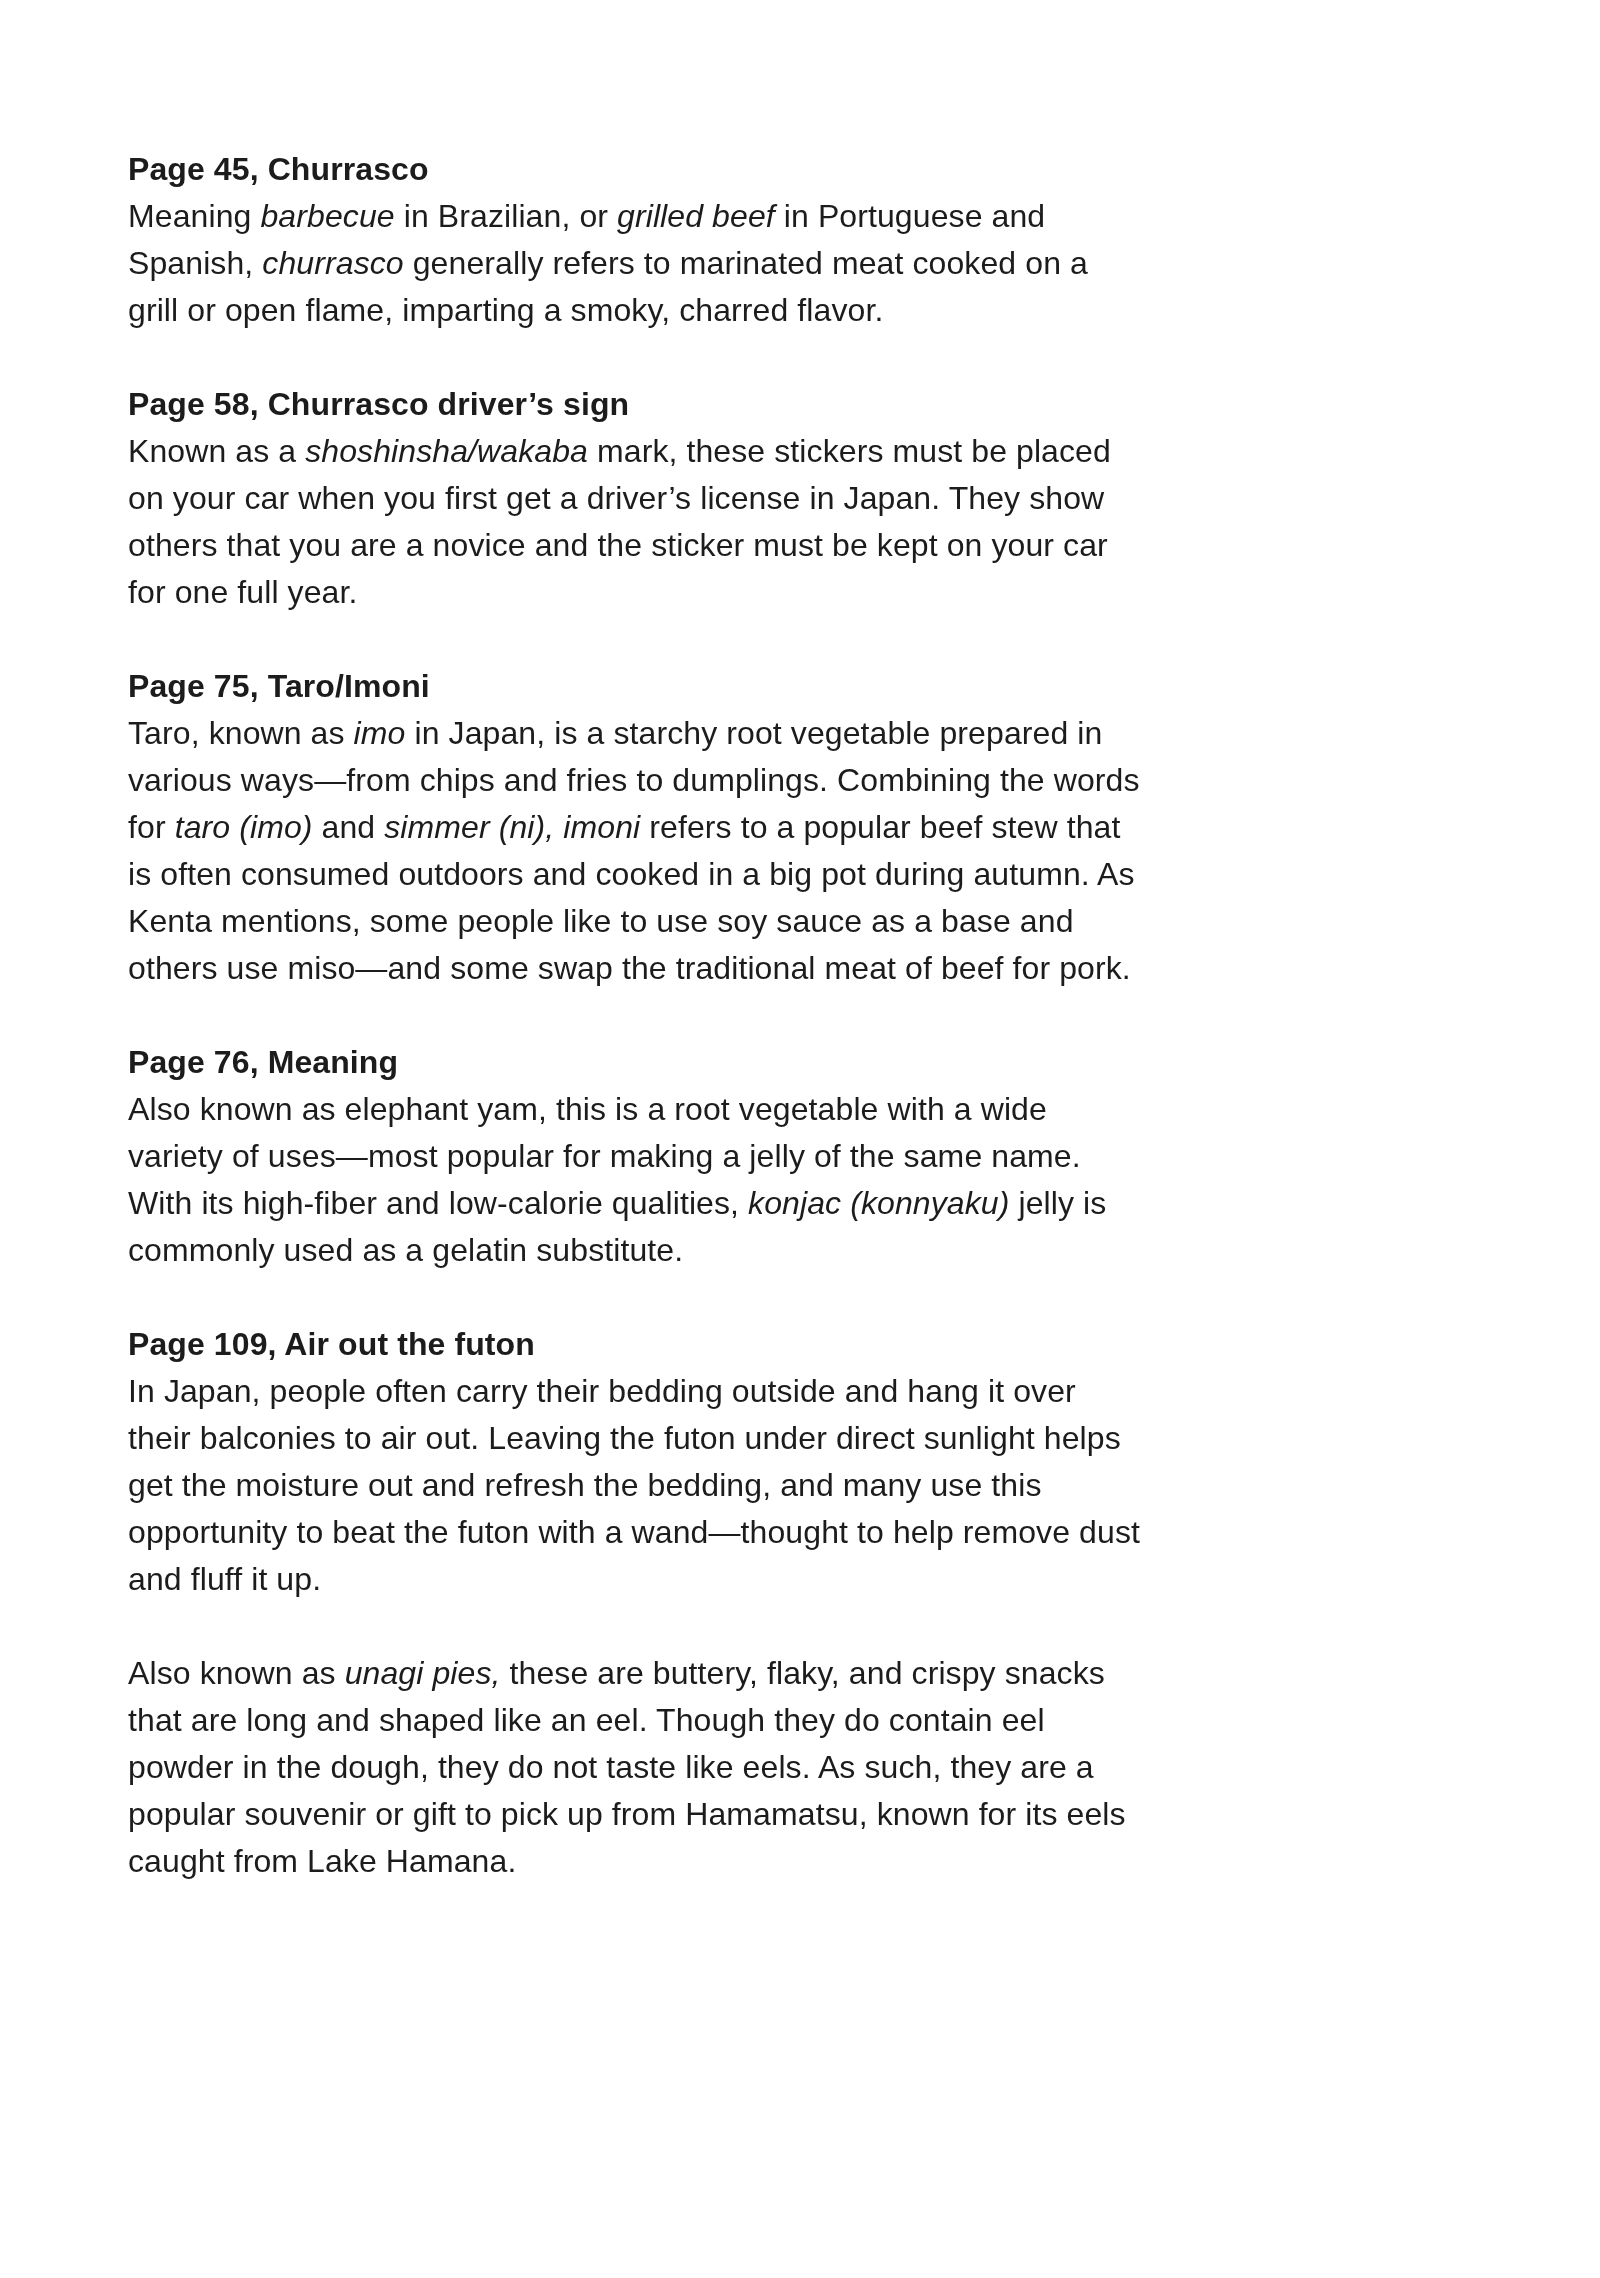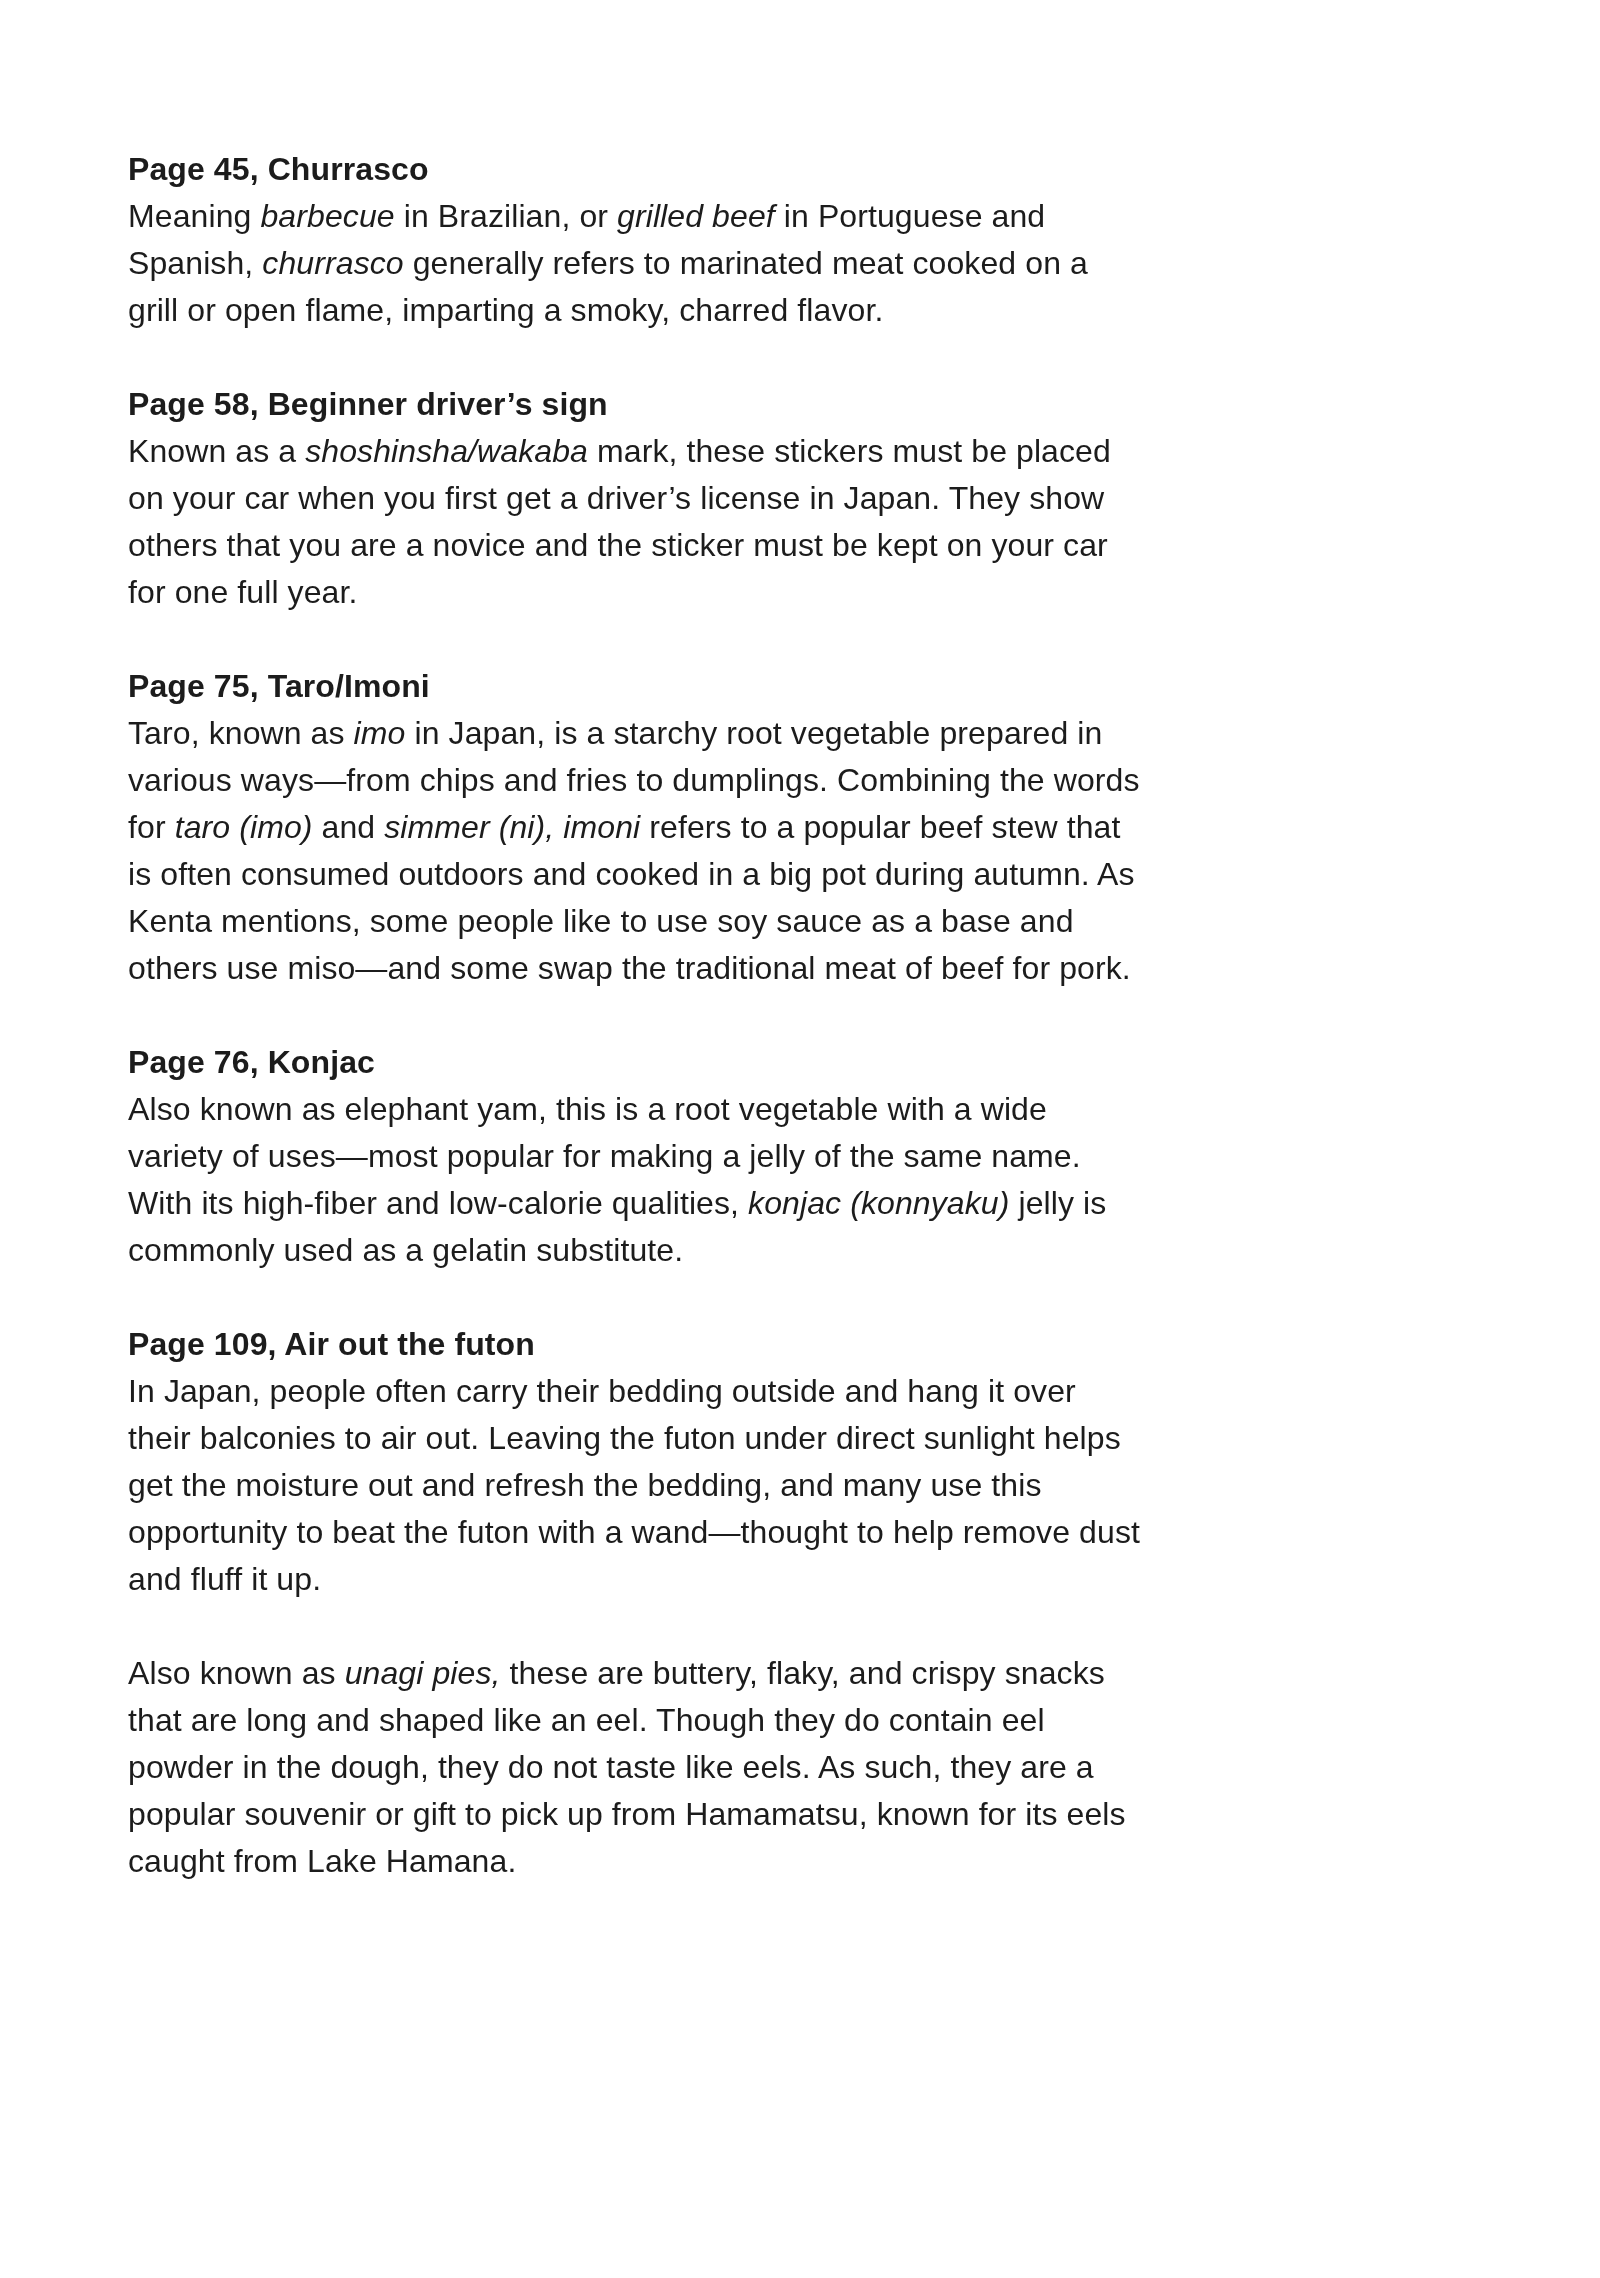--- a/index.html
+++ b/index.html
@@ -48,29 +48,29 @@
 </head>
 <body style="background: rgb(255, 255, 255); color: rgb(28, 28, 28);">
 
 <div class="page">
   <div class="entries">
       <section class="entry">
         <h2 class="entry-heading">Page 45, Churrasco</h2>
         <p class="entry-body"><span>Meaning </span><em>barbecue</em><span> in Brazilian, or </span><em>grilled beef</em><span> in Portuguese and Spanish, </span><em>churrasco</em><span> generally refers to marinated meat cooked on a grill or open flame, imparting a smoky, charred flavor.</span></p>
       </section>
       <section class="entry">
-        <h2 class="entry-heading">Page 58, Beginner driver’s sign</h2>
+        <h2 class="entry-heading">Page 58, Churrasco driver’s sign</h2>
         <p class="entry-body"><span>Known as a </span><em>shoshinsha/wakaba</em><span> mark, these stickers must be placed on your car when you first get a driver’s license in Japan. They show others that you are a novice and the sticker must be kept on your car for one full year.</span></p>
       </section>
       <section class="entry">
         <h2 class="entry-heading">Page 75, Taro/Imoni</h2>
         <p class="entry-body"><span>Taro, known as </span><em>imo</em><span> in Japan, is a starchy root vegetable prepared in various ways—from chips and fries to dumplings. Combining the words for </span><em>taro (imo)</em><span> and </span><em>simmer (ni), imoni</em><span> refers to a popular beef stew that is often consumed outdoors and cooked in a big pot during autumn. As Kenta mentions, some people like to use soy sauce as a base and others use miso—and some swap the traditional meat of beef for pork.</span></p>
       </section>
       <section class="entry">
-        <h2 class="entry-heading">Page 76, Konjac</h2>
+        <h2 class="entry-heading">Page 76, Meaning</h2>
         <p class="entry-body"><span>Also known as elephant yam, this is a root vegetable with a wide variety of uses—most popular for making a jelly of the same name. With its high-fiber and low-calorie qualities, </span><em>konjac (konnyaku)</em><span> jelly is commonly used as a gelatin substitute.</span></p>
       </section>
       <section class="entry">
         <h2 class="entry-heading">Page 109, Air out the futon</h2>
         <p class="entry-body"><span>In Japan, people often carry their bedding outside and hang it over their balconies to air out. Leaving the futon under direct sunlight helps get the moisture out and refresh the bedding, and many use this opportunity to beat the futon with a wand—thought to help remove dust and fluff it up.</span></p>
       </section>
       <section class="entry">
         <p class="entry-body"><span>Also known as </span><em>unagi pies,</em><span> these are buttery, flaky, and crispy snacks that are long and shaped like an eel. Though they do contain eel powder in the dough, they do not taste like eels. As such, they are a popular souvenir or gift to pick up from Hamamatsu, known for its eels caught from Lake Hamana.</span></p>
       </section>
     </div>

